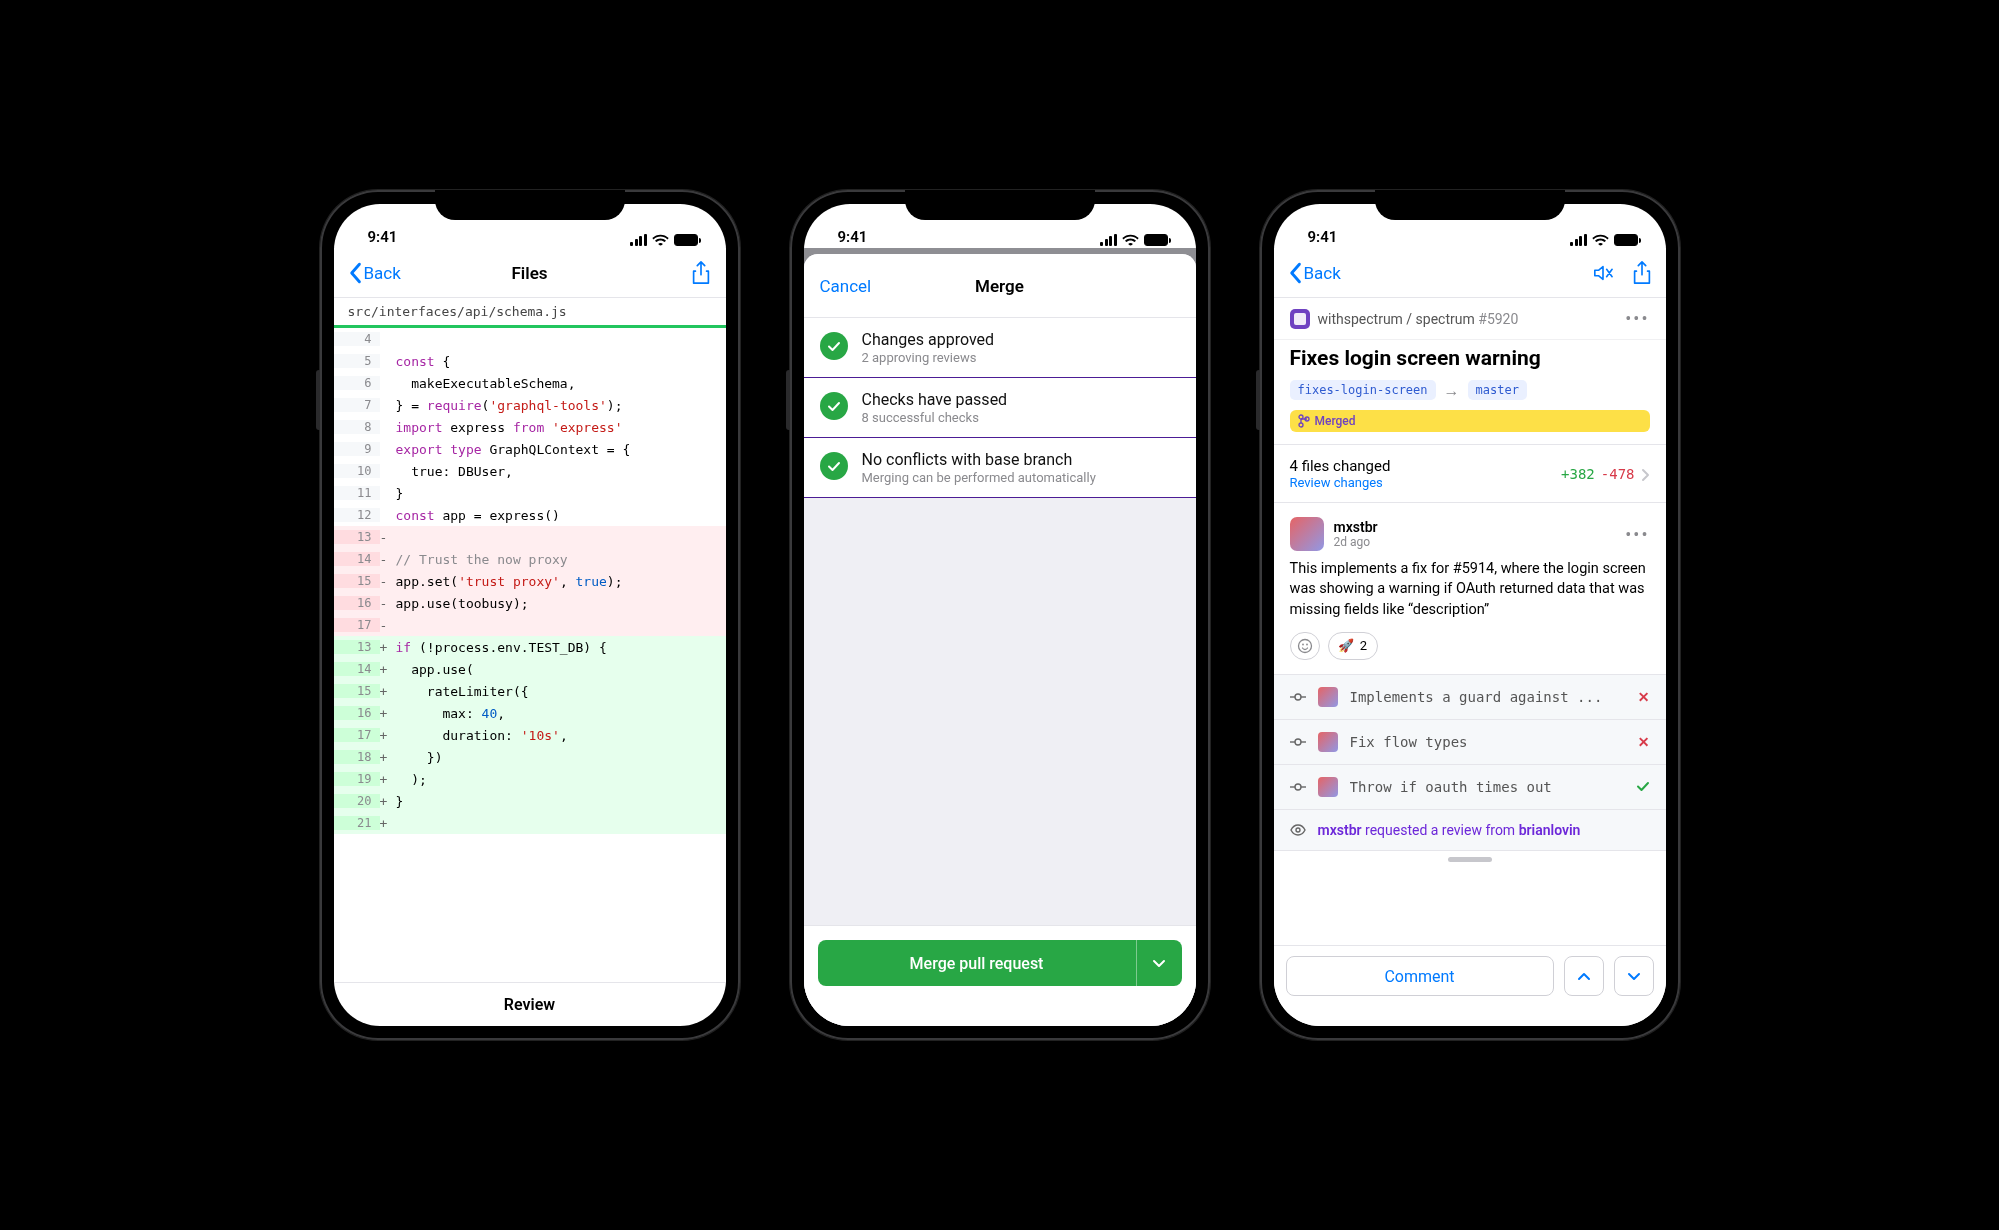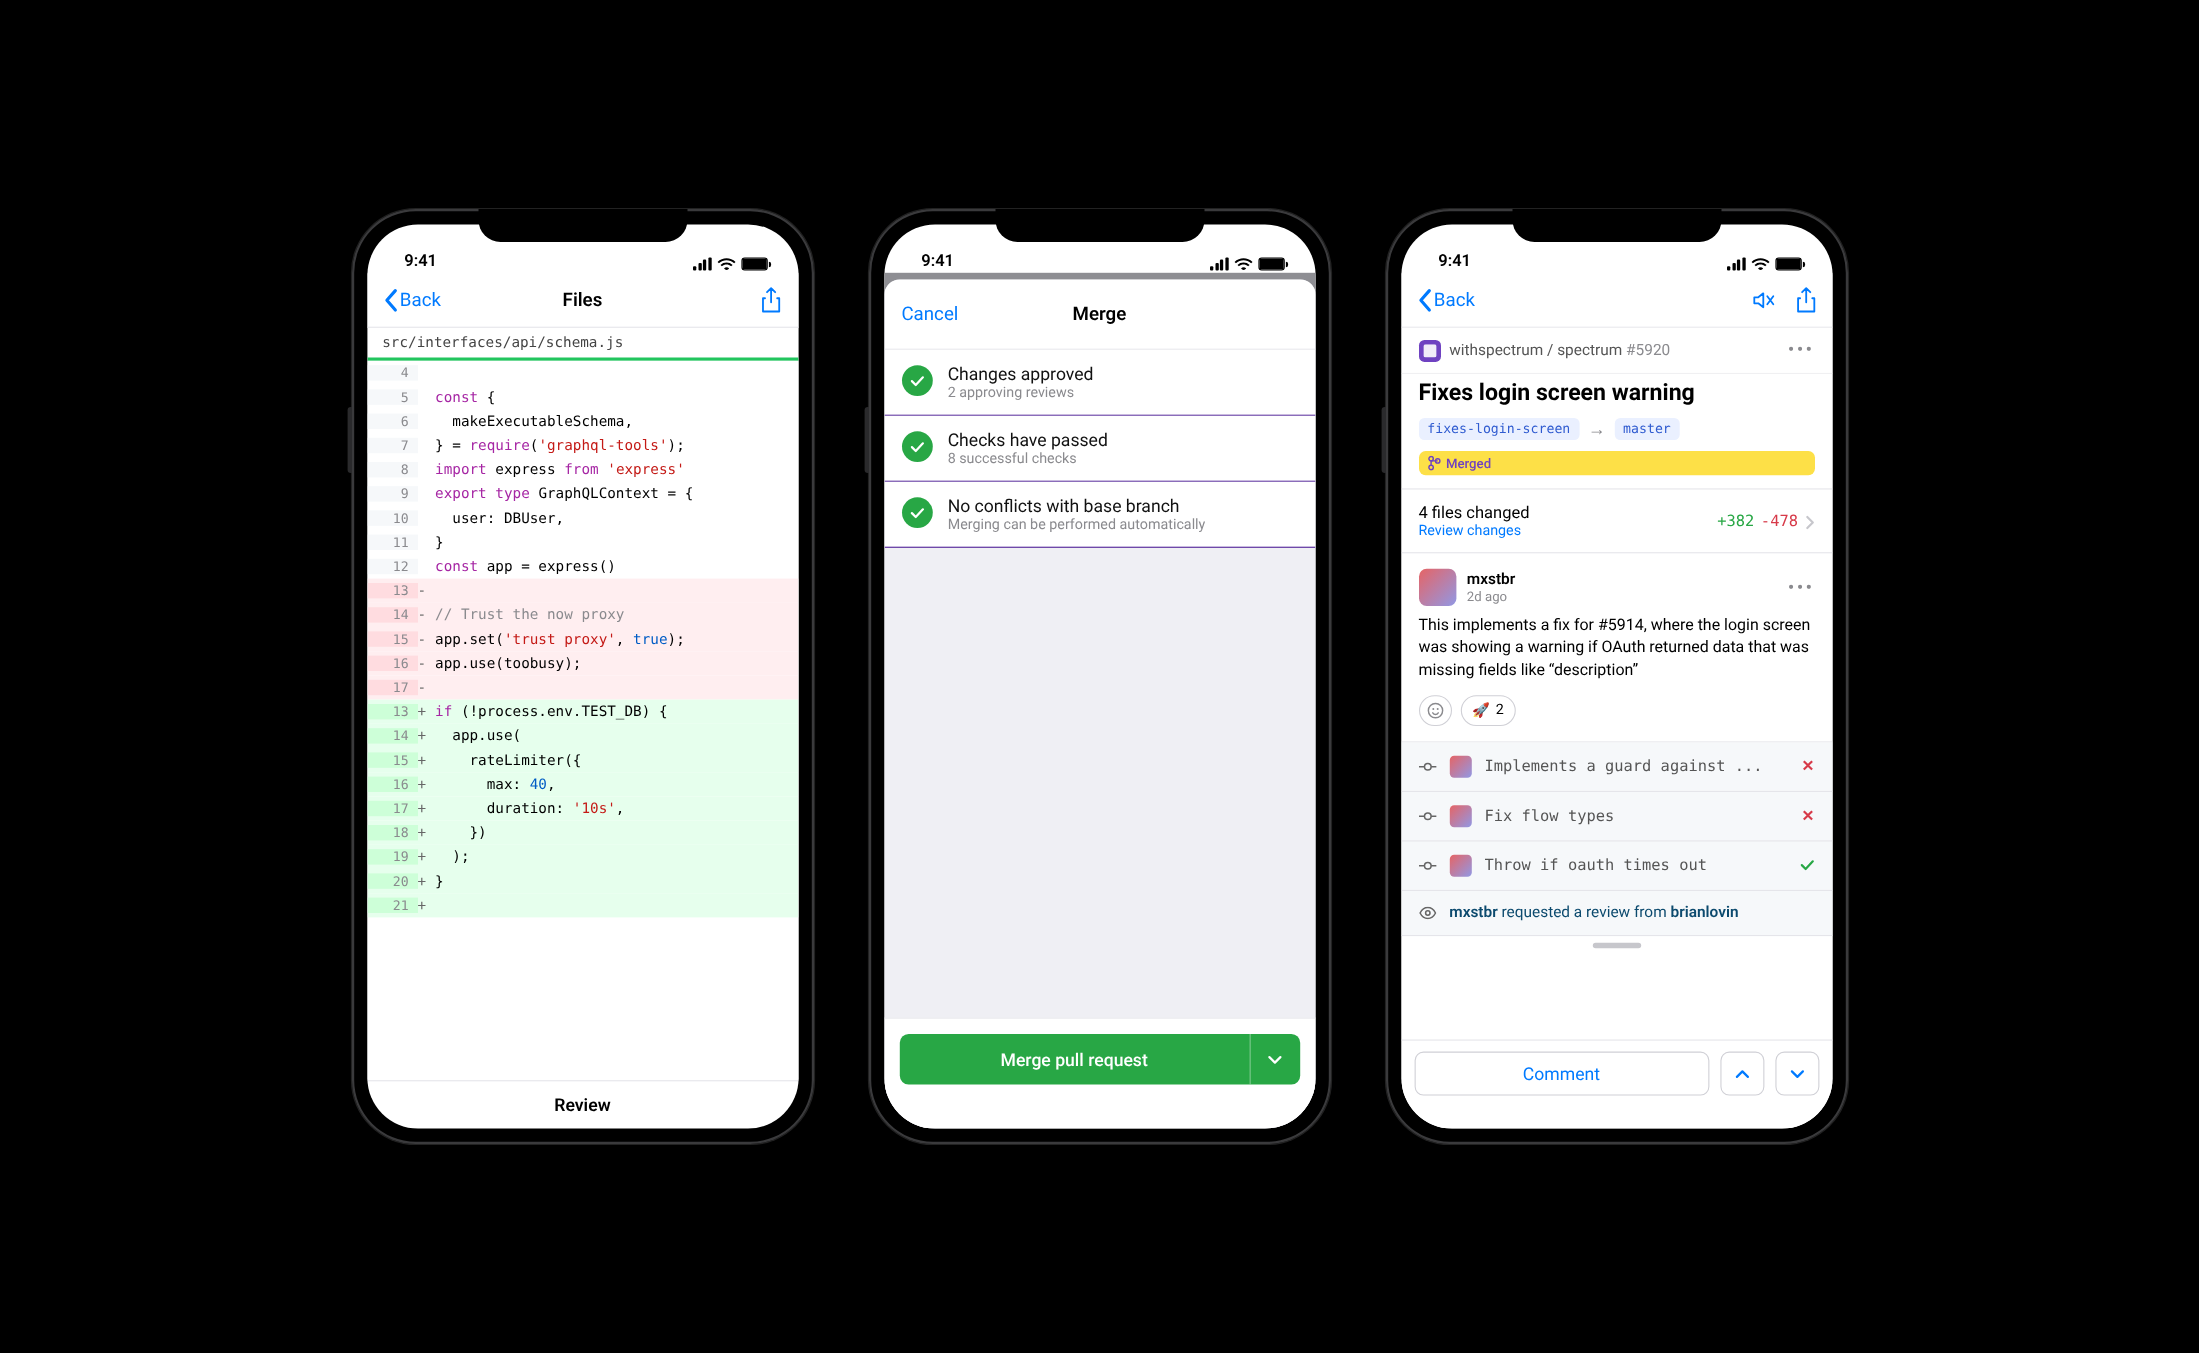--- a/index.html
+++ b/index.html
@@ -251,21 +251,21 @@
   .tl{background:#f6f8fa;}
   .tl-row{
     display:flex;align-items:center;gap:12px;
     padding:12px 16px;border-bottom:1px solid #e5e5ea;
     font-size:14px;
   }
   .tl-row .msg{font-family:"SF Mono",Menlo,monospace;color:#555;flex:1;white-space:nowrap;overflow:hidden;text-overflow:ellipsis;}
   .tl-row .mini-ava{width:20px;height:20px;border-radius:4px;background:linear-gradient(135deg,#e66465,#9198e5);}
   .tl-status-x{color:#d73a49;font-weight:700;}
   .tl-status-v{color:#28a745;}
-  .tl-row.event .msg{font-family:inherit;color:#0c4a6e;}
+  .tl-row.event .msg{font-family:inherit;color:#6d28d9;}
   .tl-row.event b{font-weight:600;}
 
   .handle{width:44px;height:5px;background:#c7c7cc;border-radius:3px;margin:6px auto;}
 
   .pr-footer{
     display:flex;gap:10px;
     padding:10px 12px 30px;
     background:#fff;border-top:1px solid #e5e5ea;
   }
   .comment-btn{
@@ -352,21 +352,21 @@
           <div class="src"><span class="tk-kw">import</span> express <span class="tk-kw">from</span> <span class="tk-str">'express'</span></div>
         </div>
         <div class="line ctx">
           <div class="gutter">9</div>
           <div class="marker"> </div>
           <div class="src"><span class="tk-kw">export</span> <span class="tk-kw">type</span> GraphQLContext = {</div>
         </div>
         <div class="line ctx">
           <div class="gutter">10</div>
           <div class="marker"> </div>
-          <div class="src">  user: DBUser,</div>
+          <div class="src">  true: DBUser,</div>
         </div>
         <div class="line ctx">
           <div class="gutter">11</div>
           <div class="marker"> </div>
           <div class="src">}</div>
         </div>
         <div class="line ctx">
           <div class="gutter">12</div>
           <div class="marker"> </div>
           <div class="src"><span class="tk-kw">const</span> app = express()</div>

